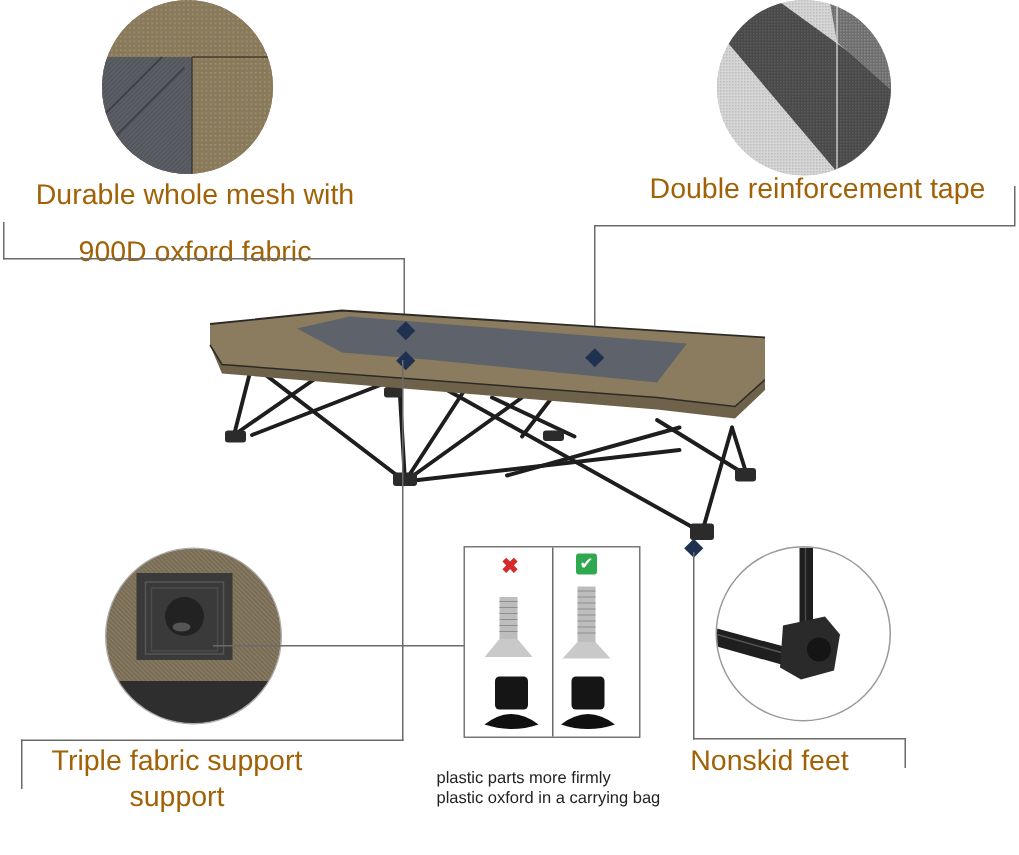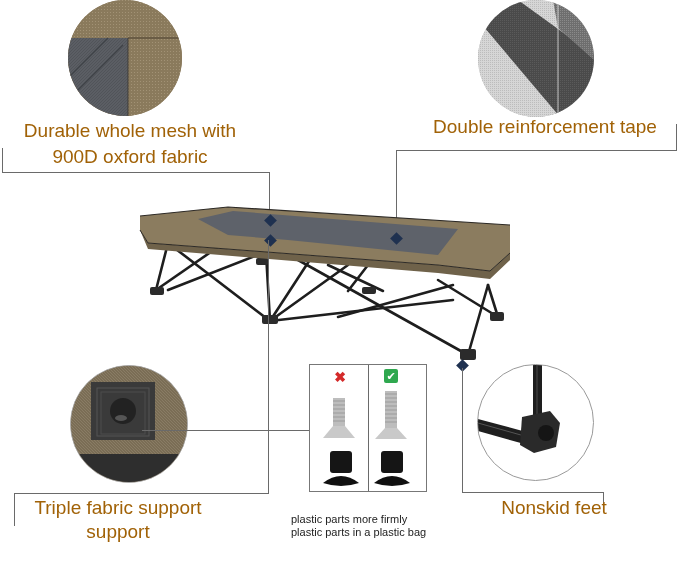--- a/index.html
+++ b/index.html
@@ -29,21 +29,21 @@
     </defs>
     <rect width="114" height="116" fill="url(#weave)"></rect>
     <rect x="0" y="38" width="60" height="78" fill="url(#meshp)"></rect>
     <line x1="60" y1="38" x2="114" y2="38" stroke="#4a3e2e" stroke-width="1"></line>
     <line x1="60" y1="38" x2="60" y2="116" stroke="#3e3a36" stroke-width="1"></line>
     <line x1="40" y1="38" x2="0" y2="78" stroke="#3f4247" stroke-width="1.5"></line>
     <line x1="55" y1="45" x2="10" y2="90" stroke="#3f4247" stroke-width="1.2"></line>
   </svg>
 </div>
 <div class="label" style="left:12px; top:119px; width:236px;">Durable whole mesh with</div>
-<div class="label" style="left:12px; top:145px; width:236px;">900D oxford fabric</div>
+<div class="label" style="left:12px; top:157px; width:236px;">900D oxford fabric</div>
 
 <div class="line" style="left:2px; top:148px; width:1px; height:25px;"></div>
 <div class="line" style="left:2px; top:172px; width:268px; height:1px;"></div>
 <div class="line" style="left:269px; top:172px; width:1px; height:48px;"></div>
 
 <div class="circle" style="left:478px; top:0px; width:116px; height:117px; background:#cfcfcf;">
   <svg width="116" height="117" viewBox="0 0 116 117">
     <defs>
       <pattern id="lt" width="2" height="2" patternUnits="userSpaceOnUse">
         <rect width="2" height="2" fill="#d6d6d6"></rect>
@@ -170,29 +170,29 @@
 
     <rect x="20" y="86" width="22" height="22" rx="3" fill="#151515"></rect>
     <path d="M13,118 Q31,104 49,118 Q31,124 13,118 Z" fill="#101010"></path>
     <rect x="71" y="86" width="22" height="22" rx="3" fill="#151515"></rect>
     <path d="M64,118 Q82,104 100,118 Q82,124 64,118 Z" fill="#101010"></path>
   </svg>
 </div>
 
 <div class="notes" style="left:277px; top:513px;">
   <div style="padding-left:14px;">plastic parts more firmly</div>
-  <div style="padding-left:14px;">plastic parts in a plastic bag</div>
+  <div style="padding-left:14px;">plastic oxford in a carrying bag</div>
 </div>
 
 <div class="circle" style="left:477px; top:364px; width:117px; height:117px; background:#fff; border:1px solid #9a9a9a; box-sizing:border-box;">
   <svg width="117" height="117" viewBox="0 0 117 117">
     <rect x="55" y="0" width="9" height="62" fill="#1e1e1e"></rect>
     <line x1="59" y1="0" x2="59" y2="60" stroke="#4a4a4a" stroke-width="1"></line>
     <polygon points="0,54 52,68 50,80 0,66" fill="#1f1f1f"></polygon>
     <line x1="0" y1="58" x2="50" y2="72" stroke="#555" stroke-width="1"></line>
     <polygon points="44,52 72,46 82,58 78,82 56,88 42,80" fill="#2a2a2a"></polygon>
     <circle cx="68" cy="68" r="8" fill="#151515"></circle>
   </svg>
 </div>
 <div class="line" style="left:462px; top:368px; width:1px; height:125px;"></div>
 <div class="line" style="left:462px; top:492px; width:142px; height:1px;"></div>
 <div class="line" style="left:603px; top:492px; width:1px; height:20px;"></div>
-<div class="label" style="left:489px; top:496px; width:130px;">Nonskid feet</div>
+<div class="label" style="left:448px; top:496px; width:130px;">Nonskid feet</div>
 
 </body></html>

